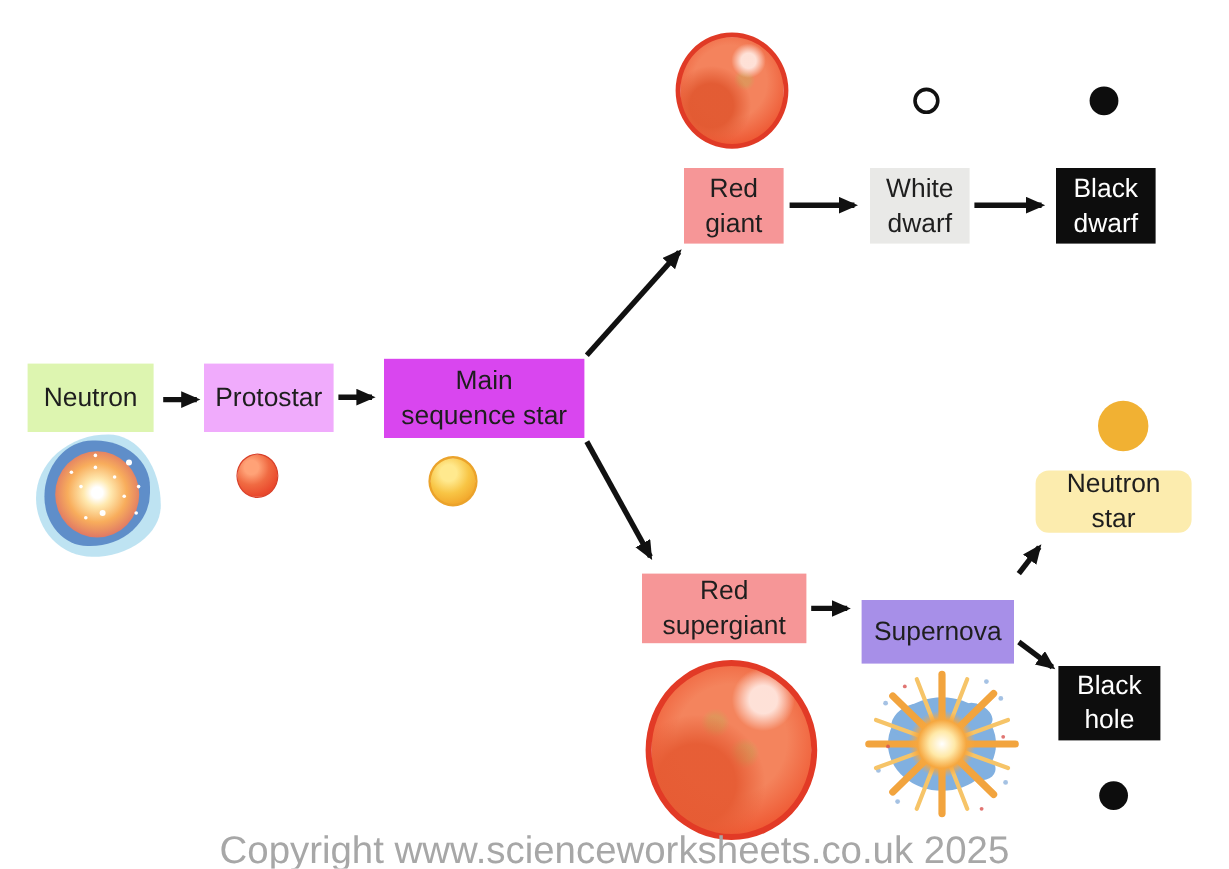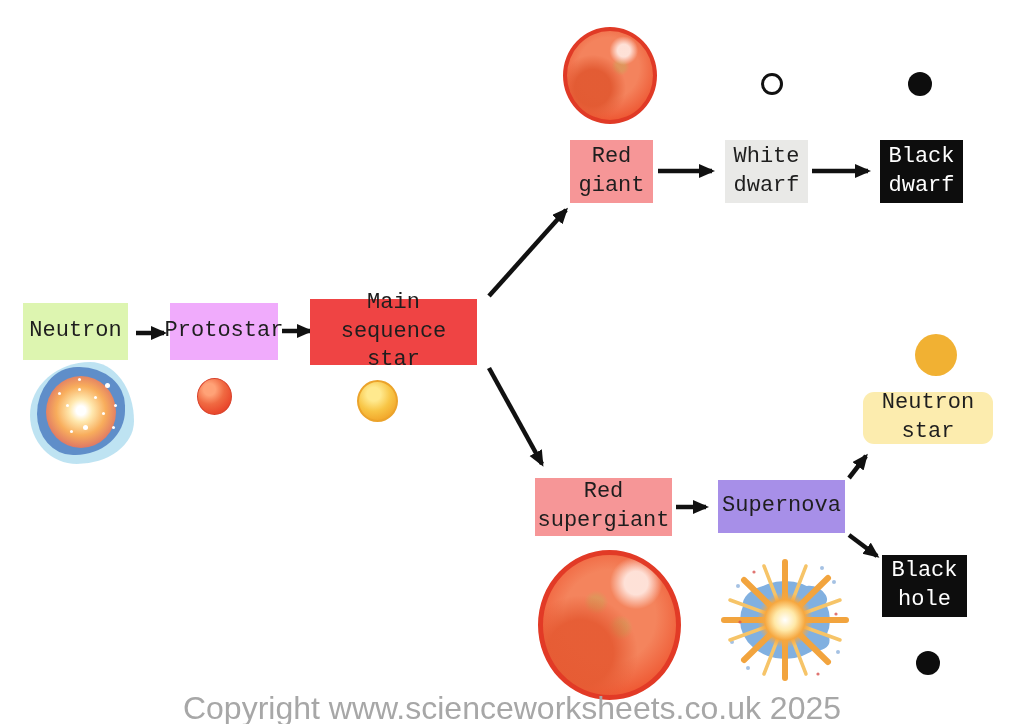--- a/index.html
+++ b/index.html
@@ -2,29 +2,29 @@
 <html><head>
 <meta charset="utf-8">
 <style>
   html,body{margin:0;padding:0;background:#ffffff;}
   #canvas{position:relative;width:1024px;height:724px;background:#ffffff;overflow:hidden;
           font-family:"Liberation Sans","DejaVu Sans",sans-serif;}
 
   
   .node{position:absolute;display:flex;align-items:center;justify-content:center;
         text-align:center;font-size:22px;line-height:1.3;color:#1e1e1e;
-        white-space:pre-line;font-family:Liberation Mono, monospace;}
+        white-space:pre-line;}
   .n-nebula        {left:23px;  top:303px; width:105px; height:57px; background:#ddf5b0;}
   .n-protostar     {left:170px; top:303px; width:108px; height:57px; background:#f0abfc;}
-  .n-main          {left:310px; top:299px; width:167px; height:66px; background:#ef4444;}
+  .n-main          {left:320px; top:299px; width:167px; height:66px; background:#d946ef;}
   .n-redgiant      {left:570px; top:140px; width:83px;  height:63px; background:#f69697;}
   .n-whitedwarf    {left:725px; top:140px; width:83px;  height:63px; background:#e9e9e7;text-align:center;}
   .n-blackdwarf    {left:880px; top:140px; width:83px;  height:63px; background:#0d0d0d;color:#ffffff;}
   .n-redsupergiant {left:535px; top:478px; width:137px; height:58px; background:#f69697;}
-  .n-supernova     {left:718px; top:480px; width:127px; height:53px; background:#a78fe8;}
+  .n-supernova     {left:718px; top:500px; width:127px; height:53px; background:#a78fe8;}
   .n-neutronstar   {left:863px; top:392px; width:130px; height:52px; background:#fcecae;border-radius:11px;}
   .n-blackhole     {left:882px; top:555px; width:85px;  height:62px; background:#0d0d0d;color:#ffffff;}
 
   
   #arrows{position:absolute;left:0;top:0;width:1024px;height:724px;pointer-events:none;}
 
   
   .art{position:absolute;}
 
   

